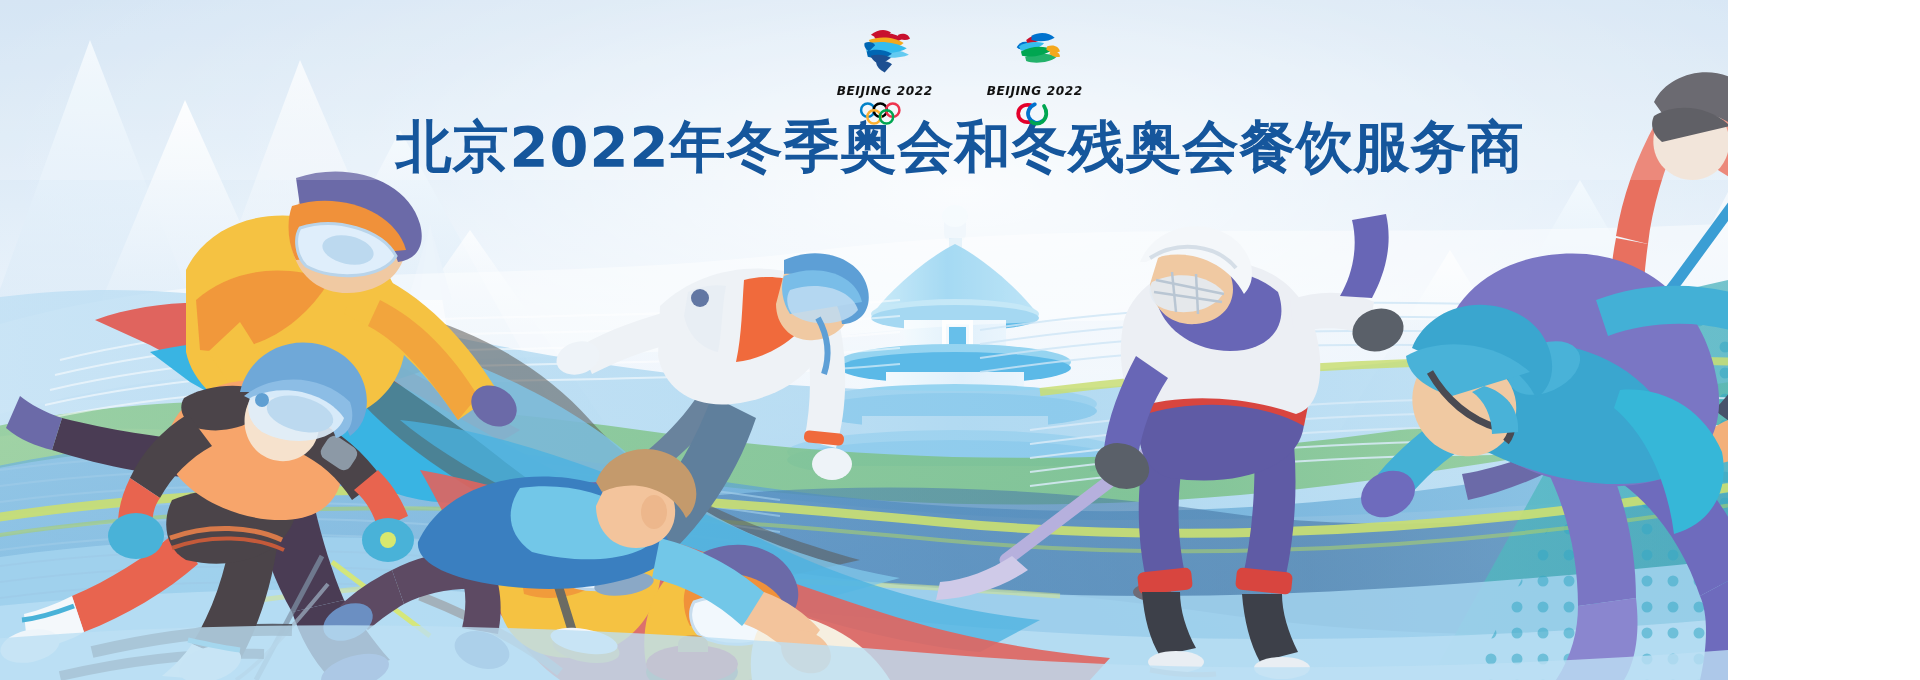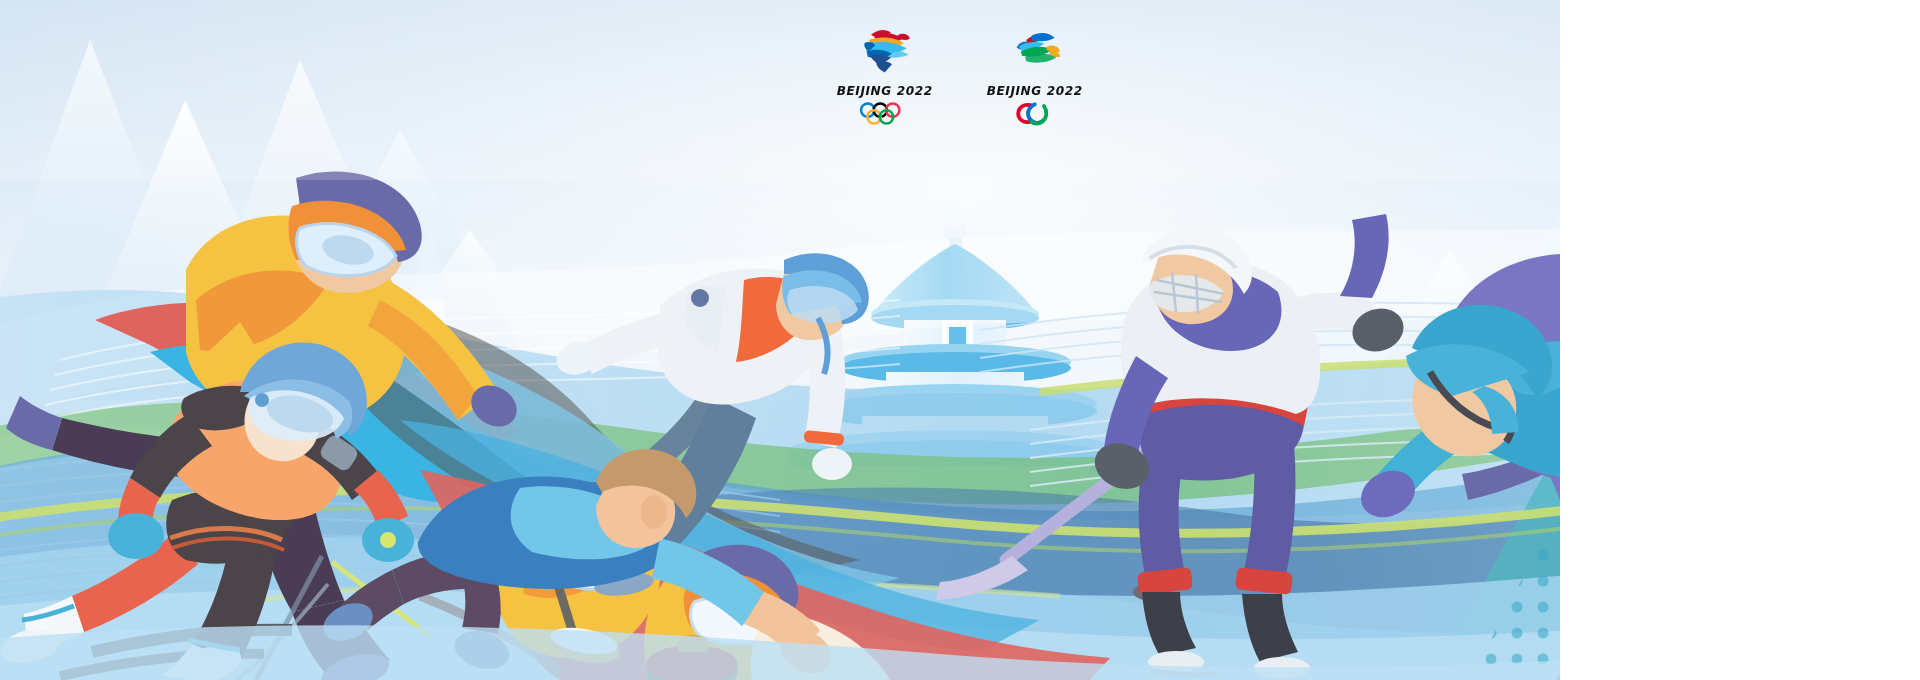--- a/index.html
+++ b/index.html
@@ -1,20 +1,20 @@
 <!DOCTYPE html>
 <html lang="zh"><head>
 <meta charset="utf-8">
 <title>Beijing 2022 Banner</title>
 <style>
   html,body{margin:0;padding:0;background:#ffffff;}
   *{box-sizing:border-box;}
   #banner{
     position:relative;
-    width:1560px;height:680px;
+    width:1728px;height:680px;
     overflow:hidden;
     font-family:"Liberation Sans","DejaVu Sans",sans-serif;
     background:linear-gradient(170deg,#cfe2f3 0%,#d6e6f5 22%,#e2eef9 48%,#eaf3fb 64%,#dfeefa 78%,#cfe6f6 100%);
   }
   .layer{position:absolute;left:0;top:0;width:1920px;height:680px;}
   .layer svg{display:block;width:1920px;height:680px;}
 
   
   #title-wrap{
     position:absolute;left:0;top:118px;width:1920px;
@@ -631,14 +631,17 @@
       <svg class="symbol" viewBox="0 0 150 60" xmlns="http://www.w3.org/2000/svg">
         <g fill="none" stroke-width="9" stroke-linecap="round">
           <path d="M64,10 C 48,6 34,16 34,30 C 34,44 48,54 62,50" stroke="#e4002b"></path>
           <path d="M74,8 C 60,14 54,28 60,40 C 66,52 82,56 92,48" stroke="#0072ce"></path>
           <path d="M96,12 C 104,24 104,40 92,50 C 84,56 72,56 66,50" stroke="#00a651"></path>
         </g>
       </svg>
     </div>
   </div>
 
+  <div id="title-wrap">
+    <span id="page-title">北京2022年冬季奥会和冬残奥会餐饮服务商</span>
+  </div>
 
 </div>
 
 </body></html>

